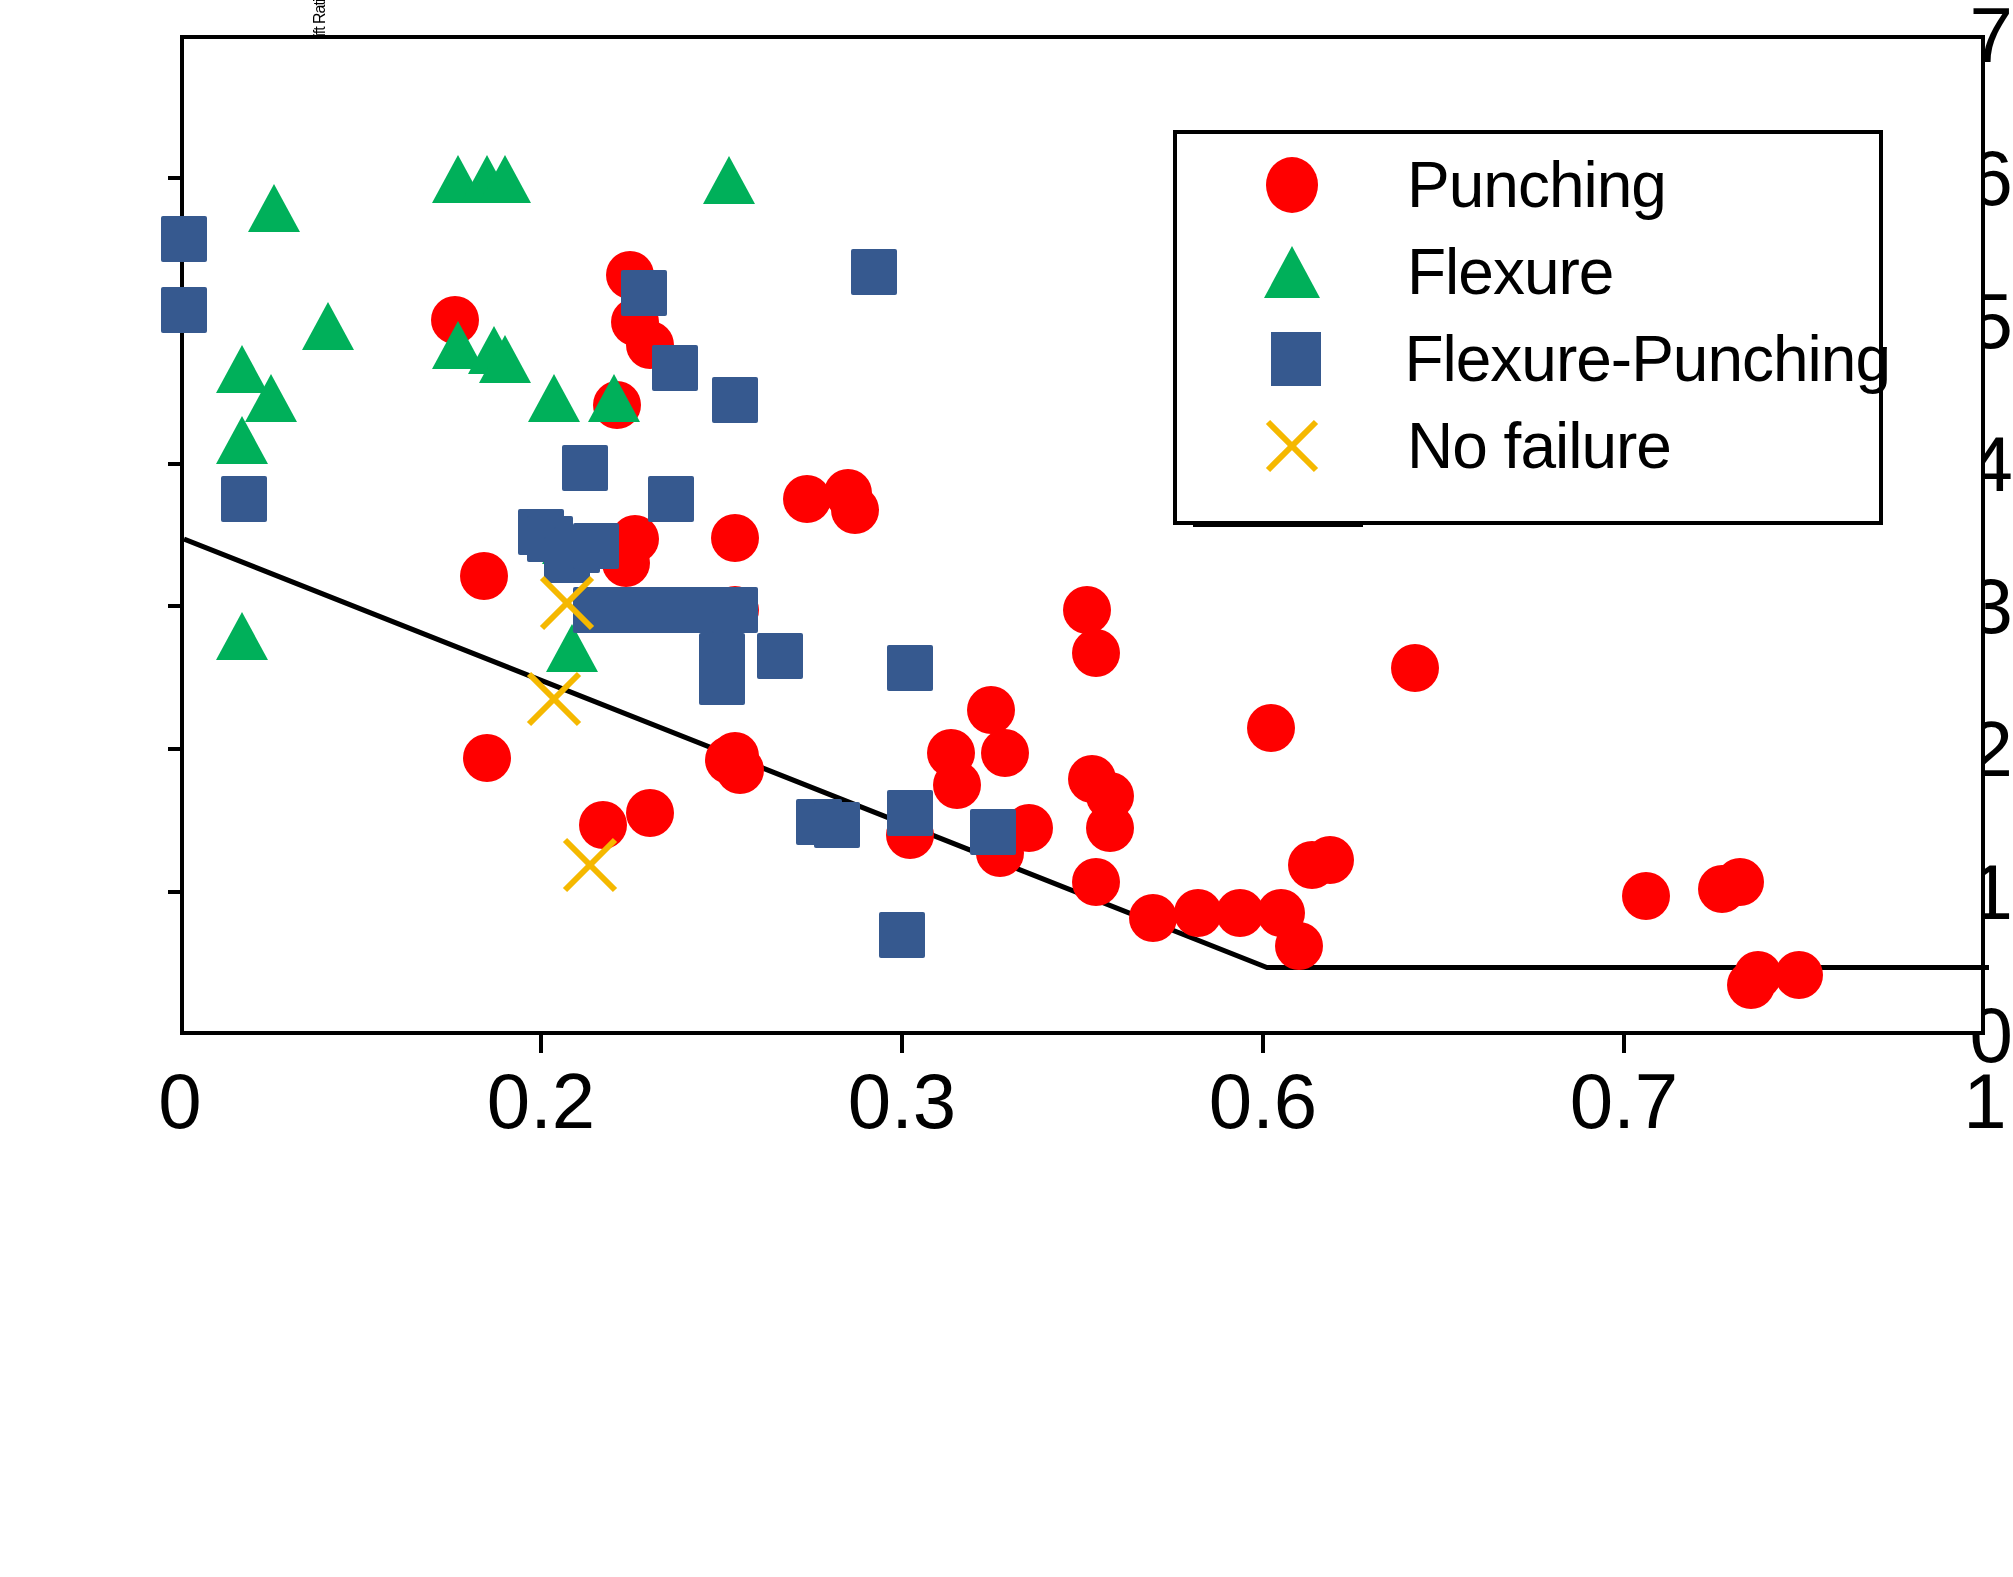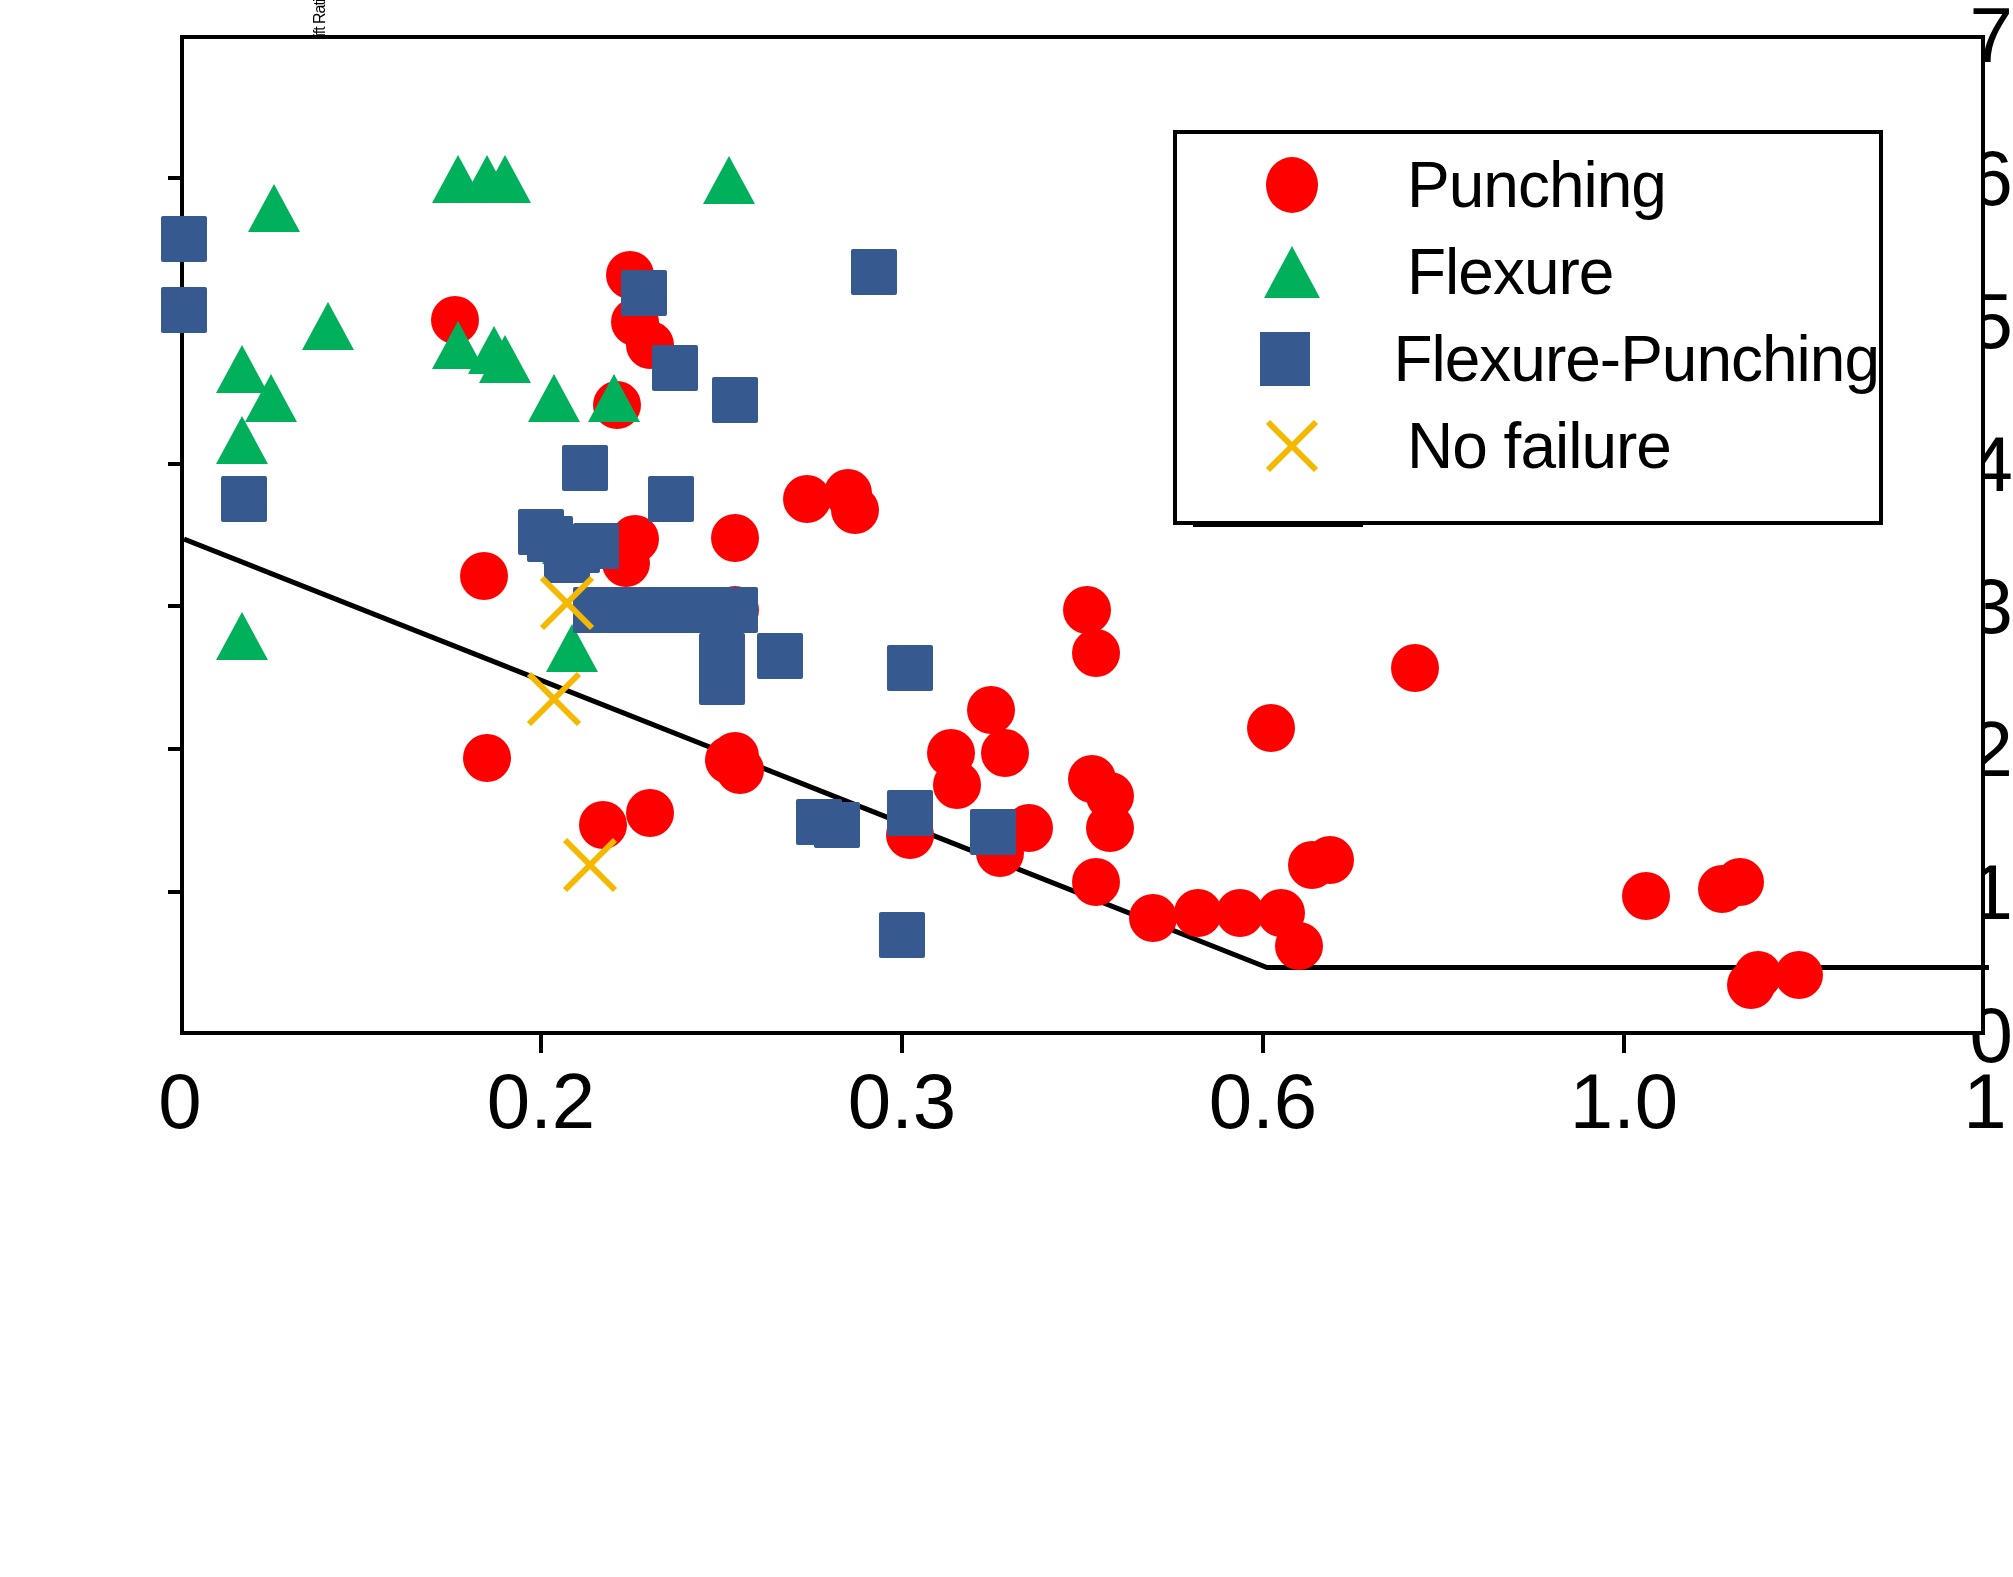--- a/index.html
+++ b/index.html
@@ -44,21 +44,21 @@
       <div class="ylab-num" style="top: 463.571px;">4</div>
       <div class="ylab-num" style="top: 320.714px;">5</div>
       <div class="ylab-num" style="top: 177.857px;">6</div>
       <div class="ylab-num" style="top: 35px;">7</div>
     </div>
   <div id="x-tick-labels">
       <div class="xlab-num" style="left: 180px;">0</div>
       <div class="xlab-num" style="left: 541px;">0.2</div>
       <div class="xlab-num" style="left: 902px;">0.3</div>
       <div class="xlab-num" style="left: 1263px;">0.6</div>
-      <div class="xlab-num" style="left: 1624px;">1.0</div>
+      <div class="xlab-num" style="left: 1624px;">0.7</div>
       <div class="xlab-num" style="left: 1985px;">1</div>
     </div>
   <div id="tick-marks">
       <div class="tick-y" style="top: 890.143px;"></div>
       <div class="tick-y" style="top: 747.286px;"></div>
       <div class="tick-y" style="top: 604.429px;"></div>
       <div class="tick-y" style="top: 461.571px;"></div>
       <div class="tick-y" style="top: 318.714px;"></div>
       <div class="tick-y" style="top: 175.857px;"></div>
       <div class="tick-x" style="left: 539px;"></div>
@@ -192,21 +192,21 @@
           <div style="width:52px;height:56px;border-radius:50%;background:#FF0000"></div>
         </div>
         <div class="legend-text">Punching</div>
       </div>
       <div class="legend-row" style="top: 95px;">
         <div class="legend-key">
           <div style="width:0;height:0;border-left:28px solid transparent;border-right:28px solid transparent;border-bottom:52px solid #00B05A"></div>
         </div>
         <div class="legend-text">Flexure</div>
       </div>
-      <div class="legend-row" style="top: 182px;">
+      <div class="legend-row" style="top: 182px; padding-left: 11px;">
         <div class="legend-key">
           <div style="width:50px;height:54px;background:#36598F"></div>
         </div>
         <div class="legend-text">Flexure-Punching</div>
       </div>
       <div class="legend-row" style="top: 269px;">
         <div class="legend-key">
           <svg width="56" height="56">
             <line x1="4" y1="4" x2="52" y2="52" stroke="#F5B800" stroke-width="6"></line>
             <line x1="52" y1="4" x2="4" y2="52" stroke="#F5B800" stroke-width="6"></line>

